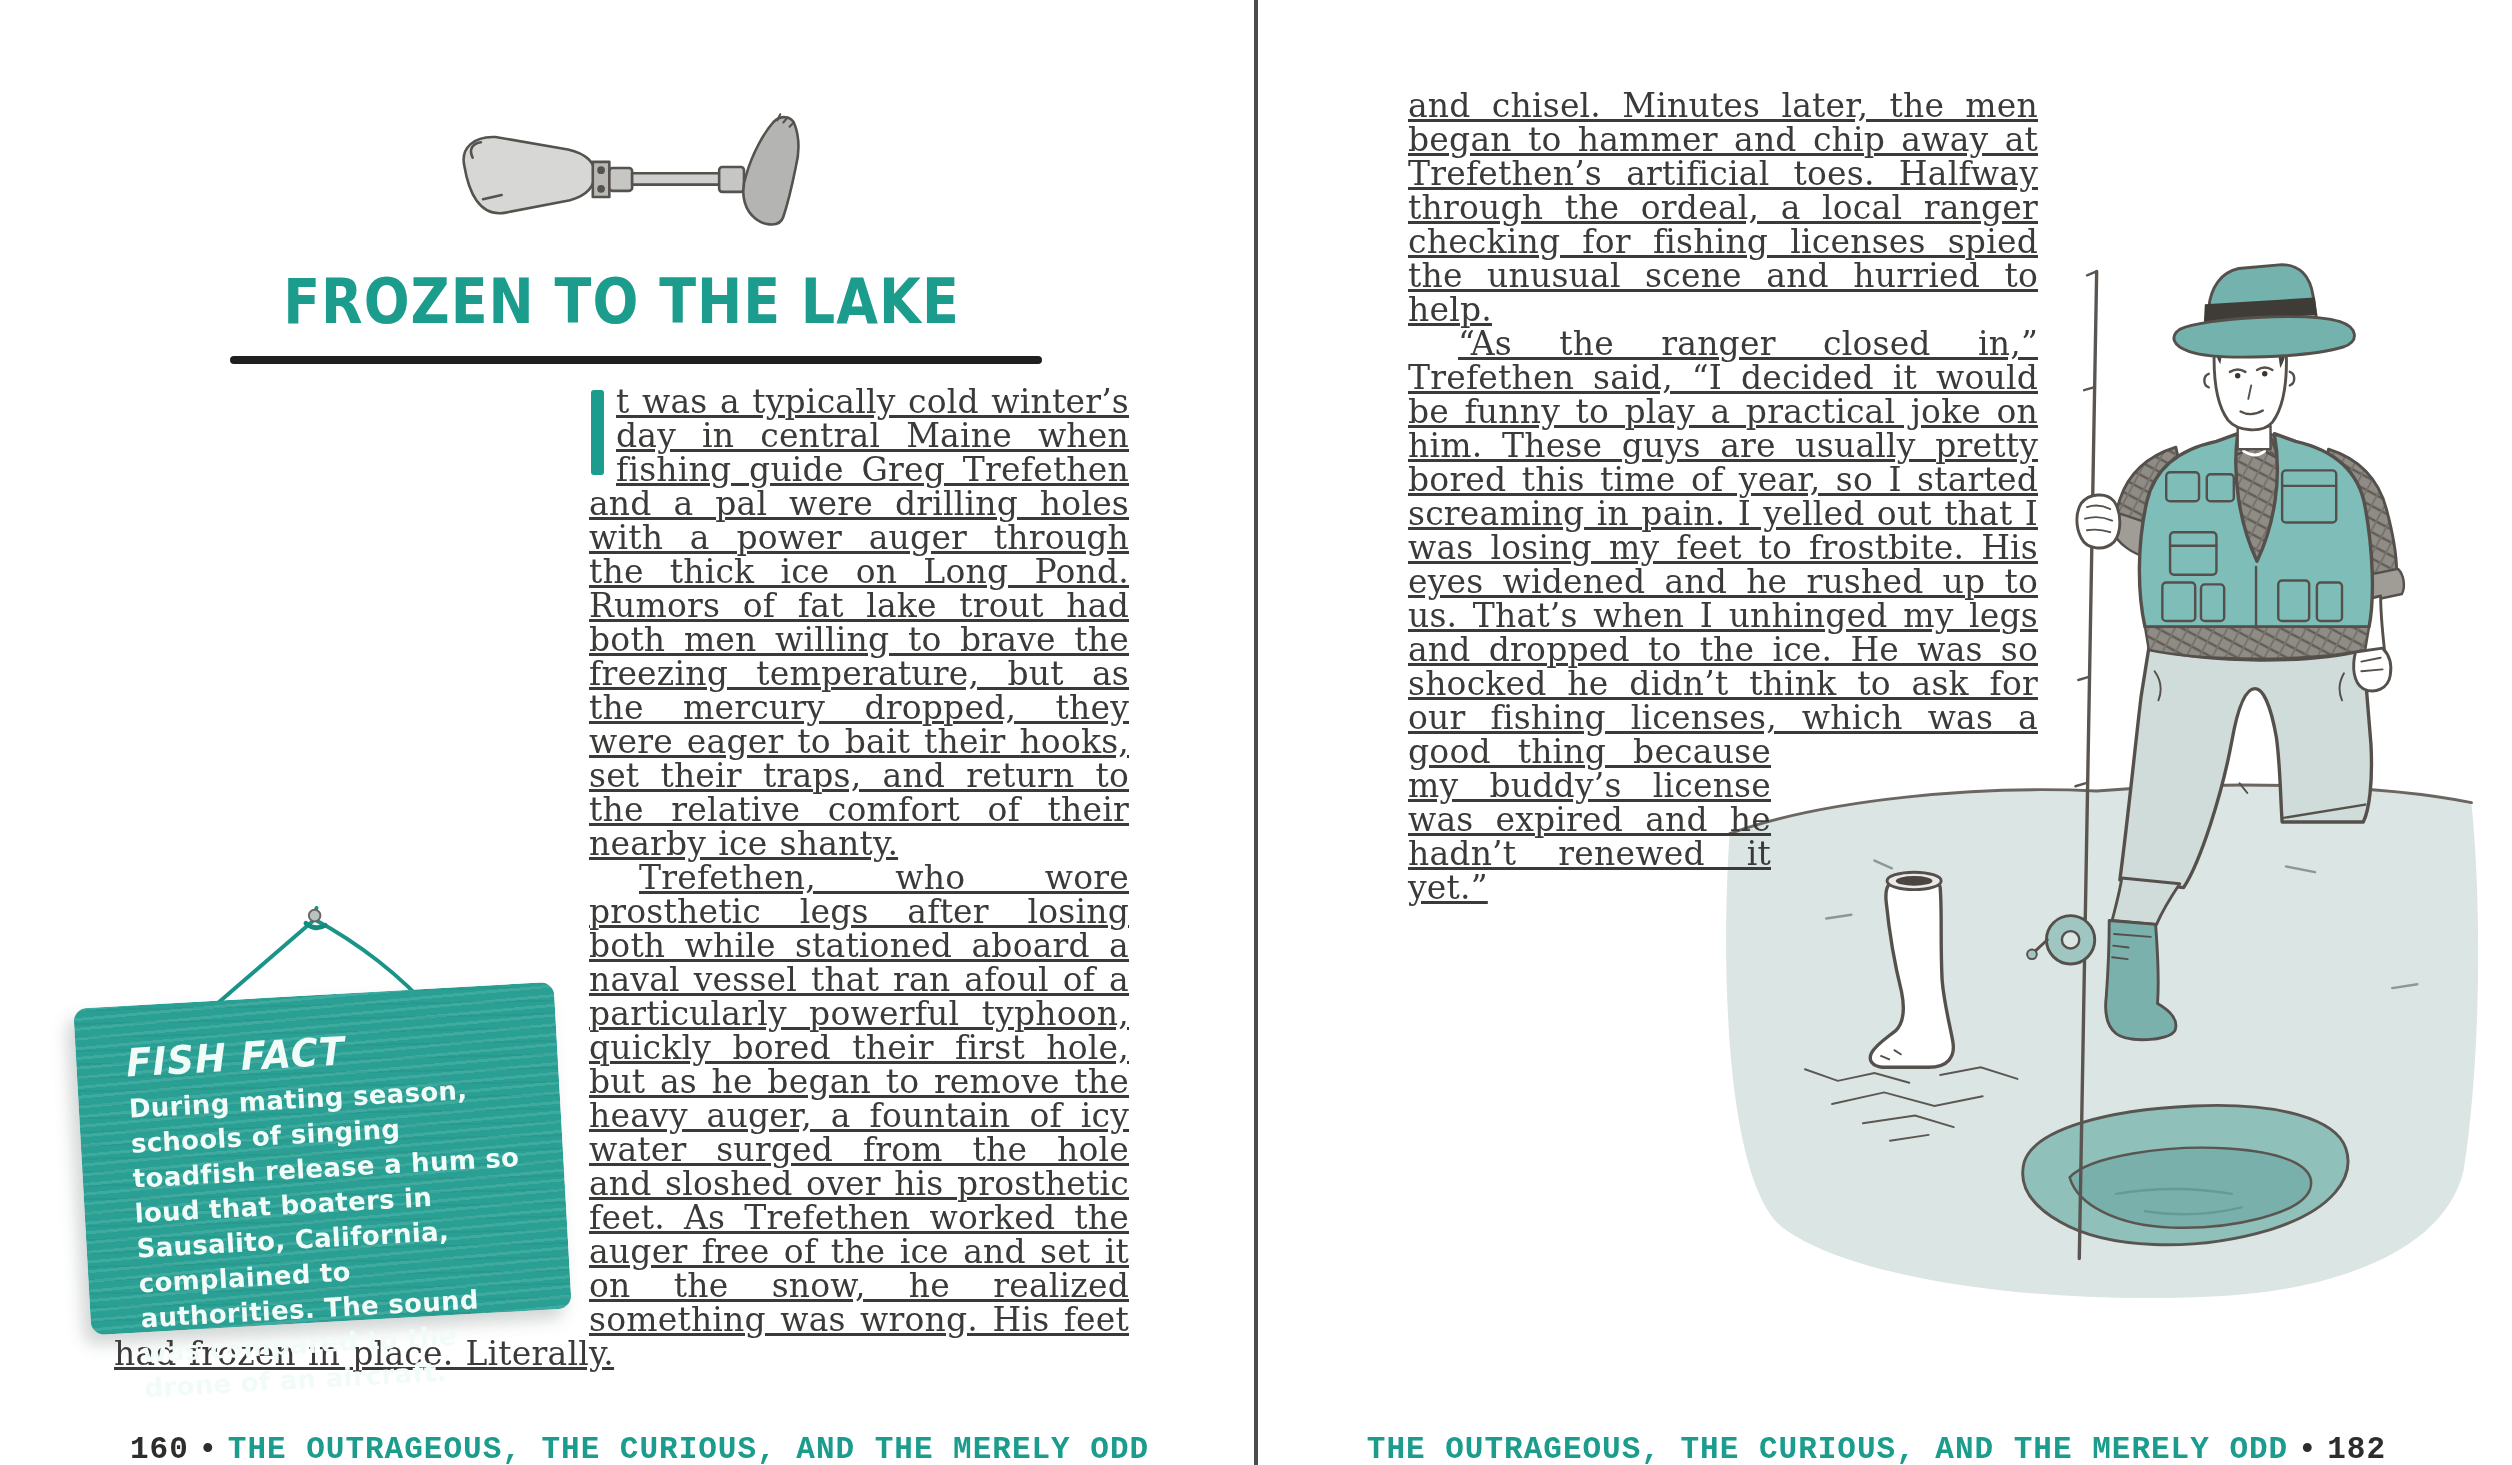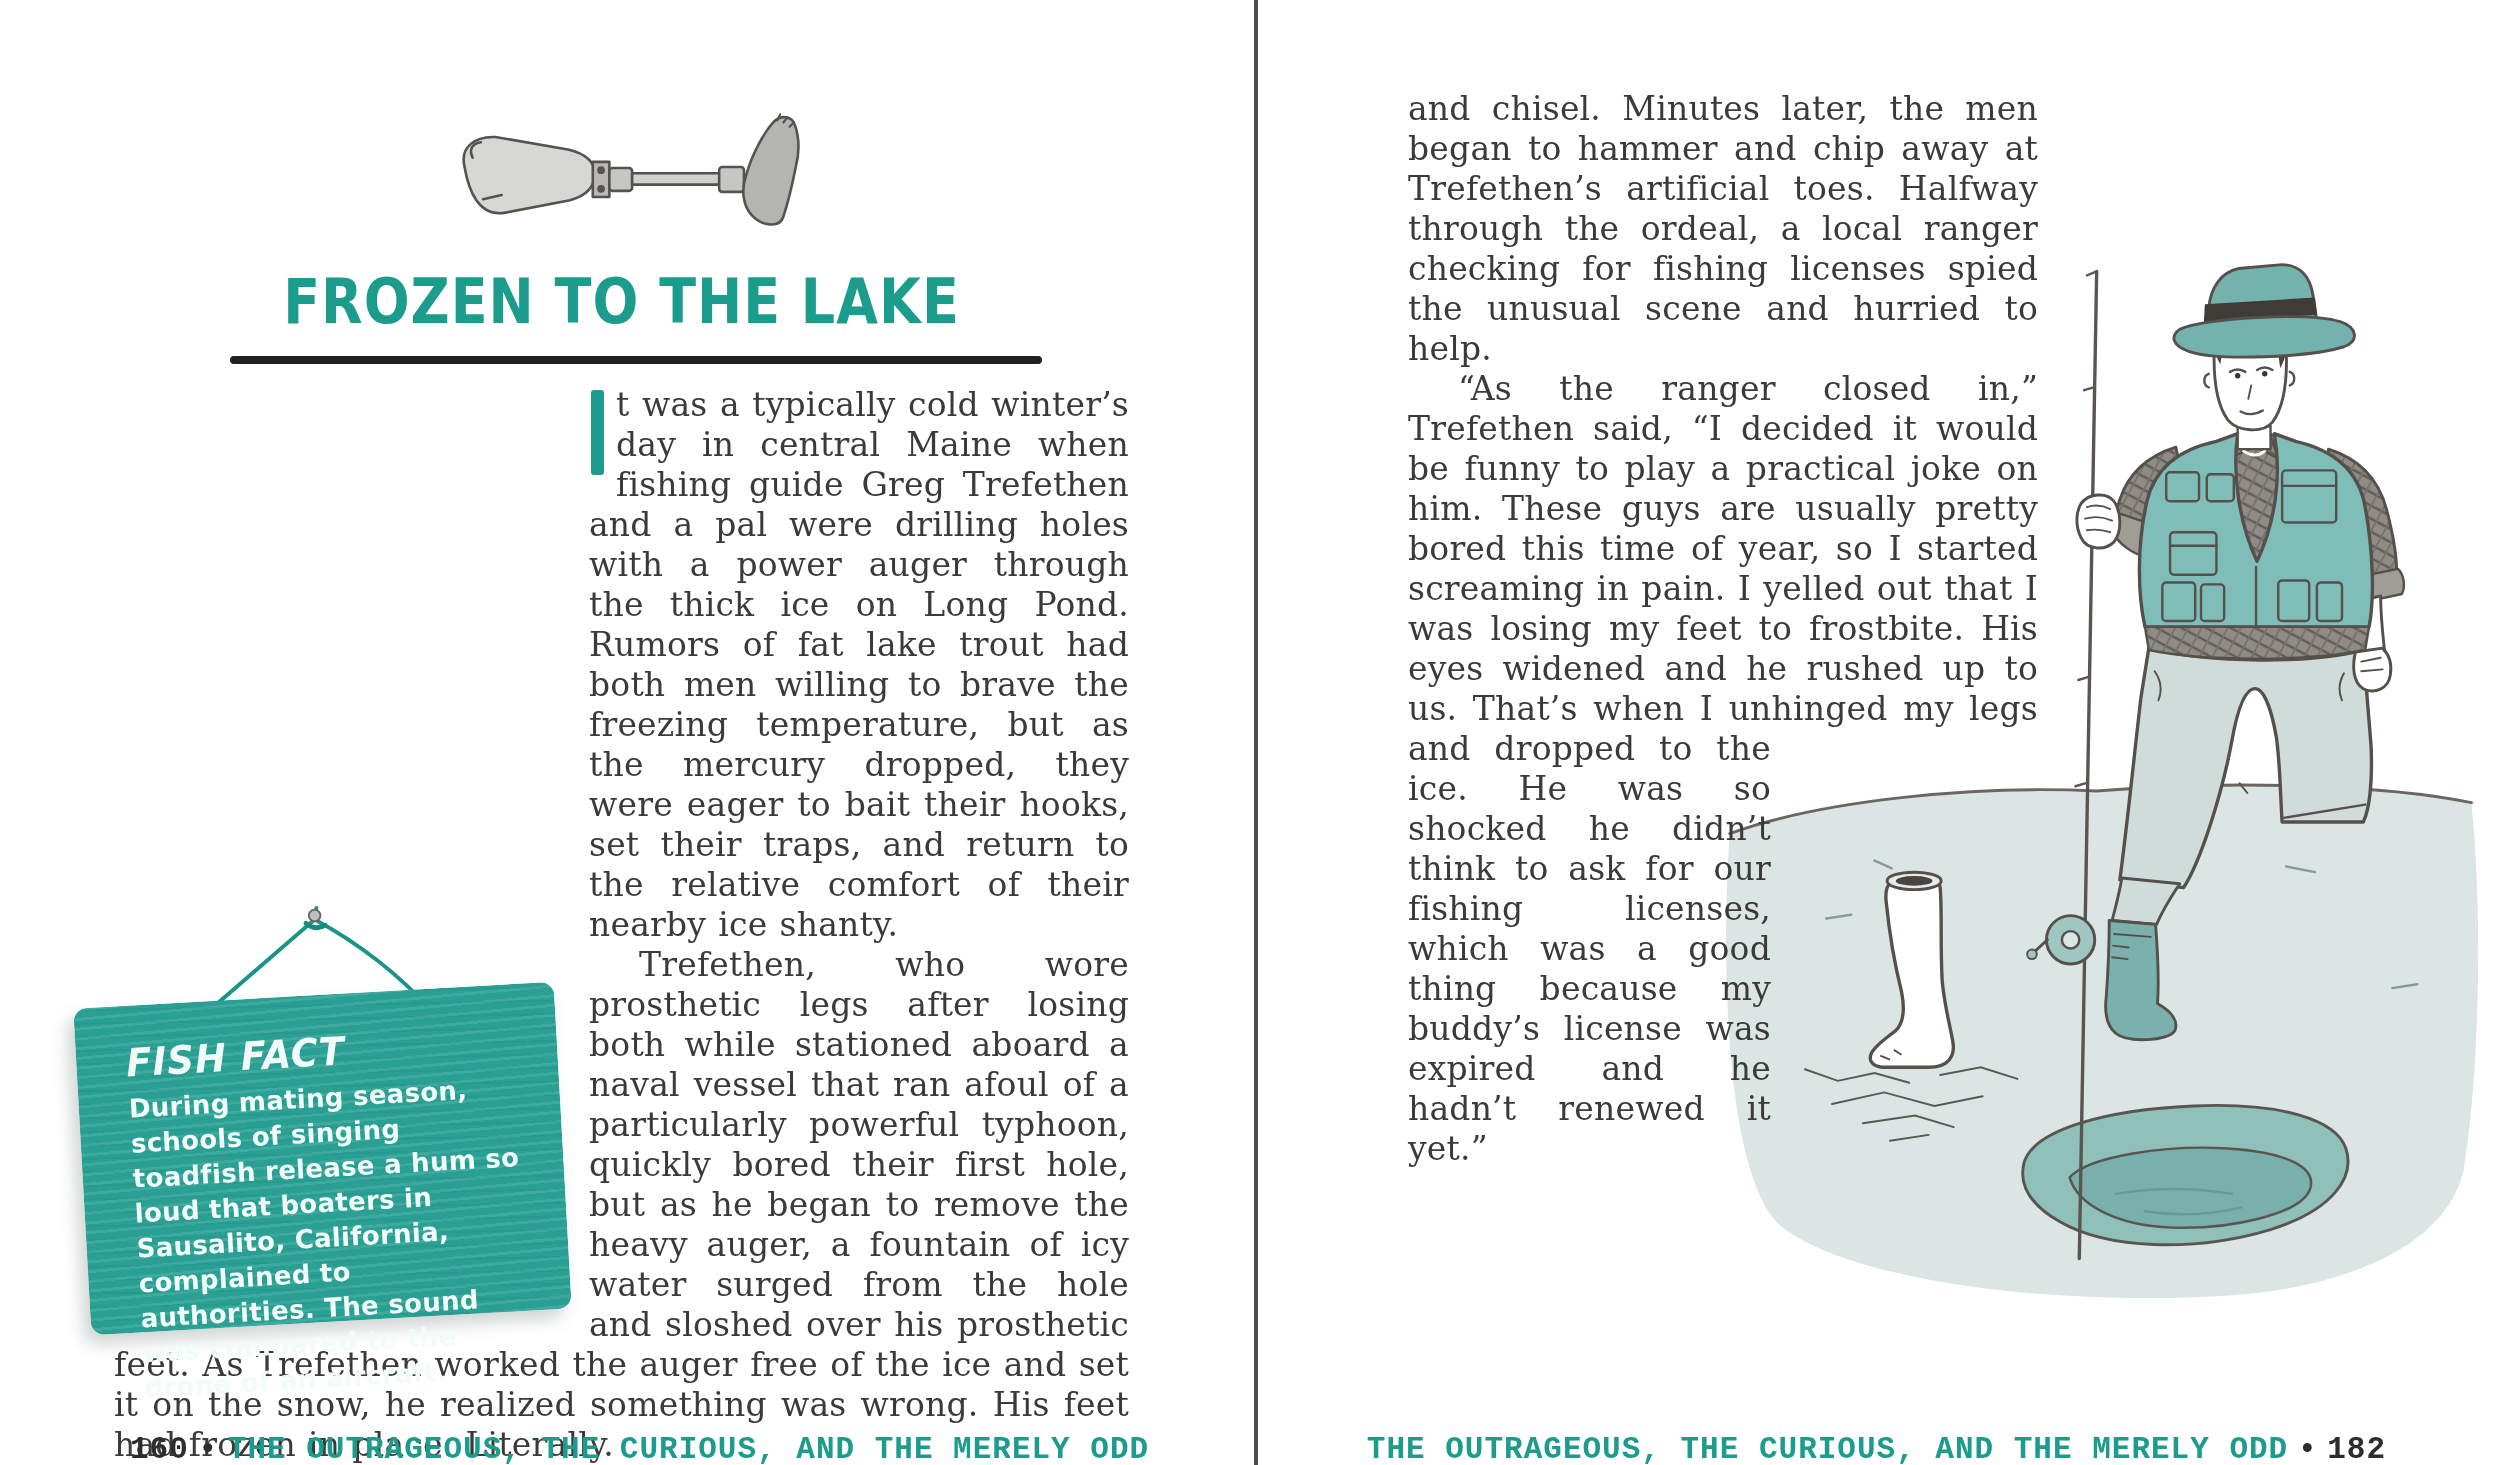--- a/index.html
+++ b/index.html
@@ -11,22 +11,22 @@
   .divider{position:absolute;left:1254px;top:0;width:3.9px;height:100%;background:#4c4c4c;}
 
   
   .chapter-icon{position:absolute;left:425px;top:108px;width:406px;height:145px;}
   .chapter-title{position:absolute;left:114px;top:265px;width:1015px;text-align:center;
       font-family:"DejaVu Sans", sans-serif;font-weight:bold;font-size:54px;letter-spacing:1px;
       color:#1b9c8d;transform:scaleY(1.16);transform-origin:center top;white-space:nowrap;}
   .title-rule{position:absolute;left:230px;top:356px;width:812px;height:7.7px;background:#1f1f1f;border-radius:3.9px;}
 
   
-  .body-text{position:absolute;font-size:33px;line-height:40px;text-align:justify;
-      letter-spacing:0.2px;word-spacing:1.4px;z-index:2;}
+  .body-text{position:absolute;font-size:33px;line-height:34px;text-align:justify;
+      letter-spacing:0.2px;word-spacing:1.4px;z-index:2;text-decoration:underline;}
   .body-text p{margin:0;}
   .body-text p.indent{text-indent:50px;}
   .lp-text{left:114px;top:385px;width:1015px;}
   .rp-text{left:152px;top:89px;width:991px;}
 
   .dropcap{float:left;width:13.5px;height:85px;margin:4.8px 11.6px 2.9px 1.9px;background:#1b9c8d;
       border-radius:2.9px;overflow:hidden;color:transparent;font-size:9.7px;}
 
   .sign-spacer{float:left;width:475px;height:417px;margin-top:533px;}
   .fr{float:right;}

